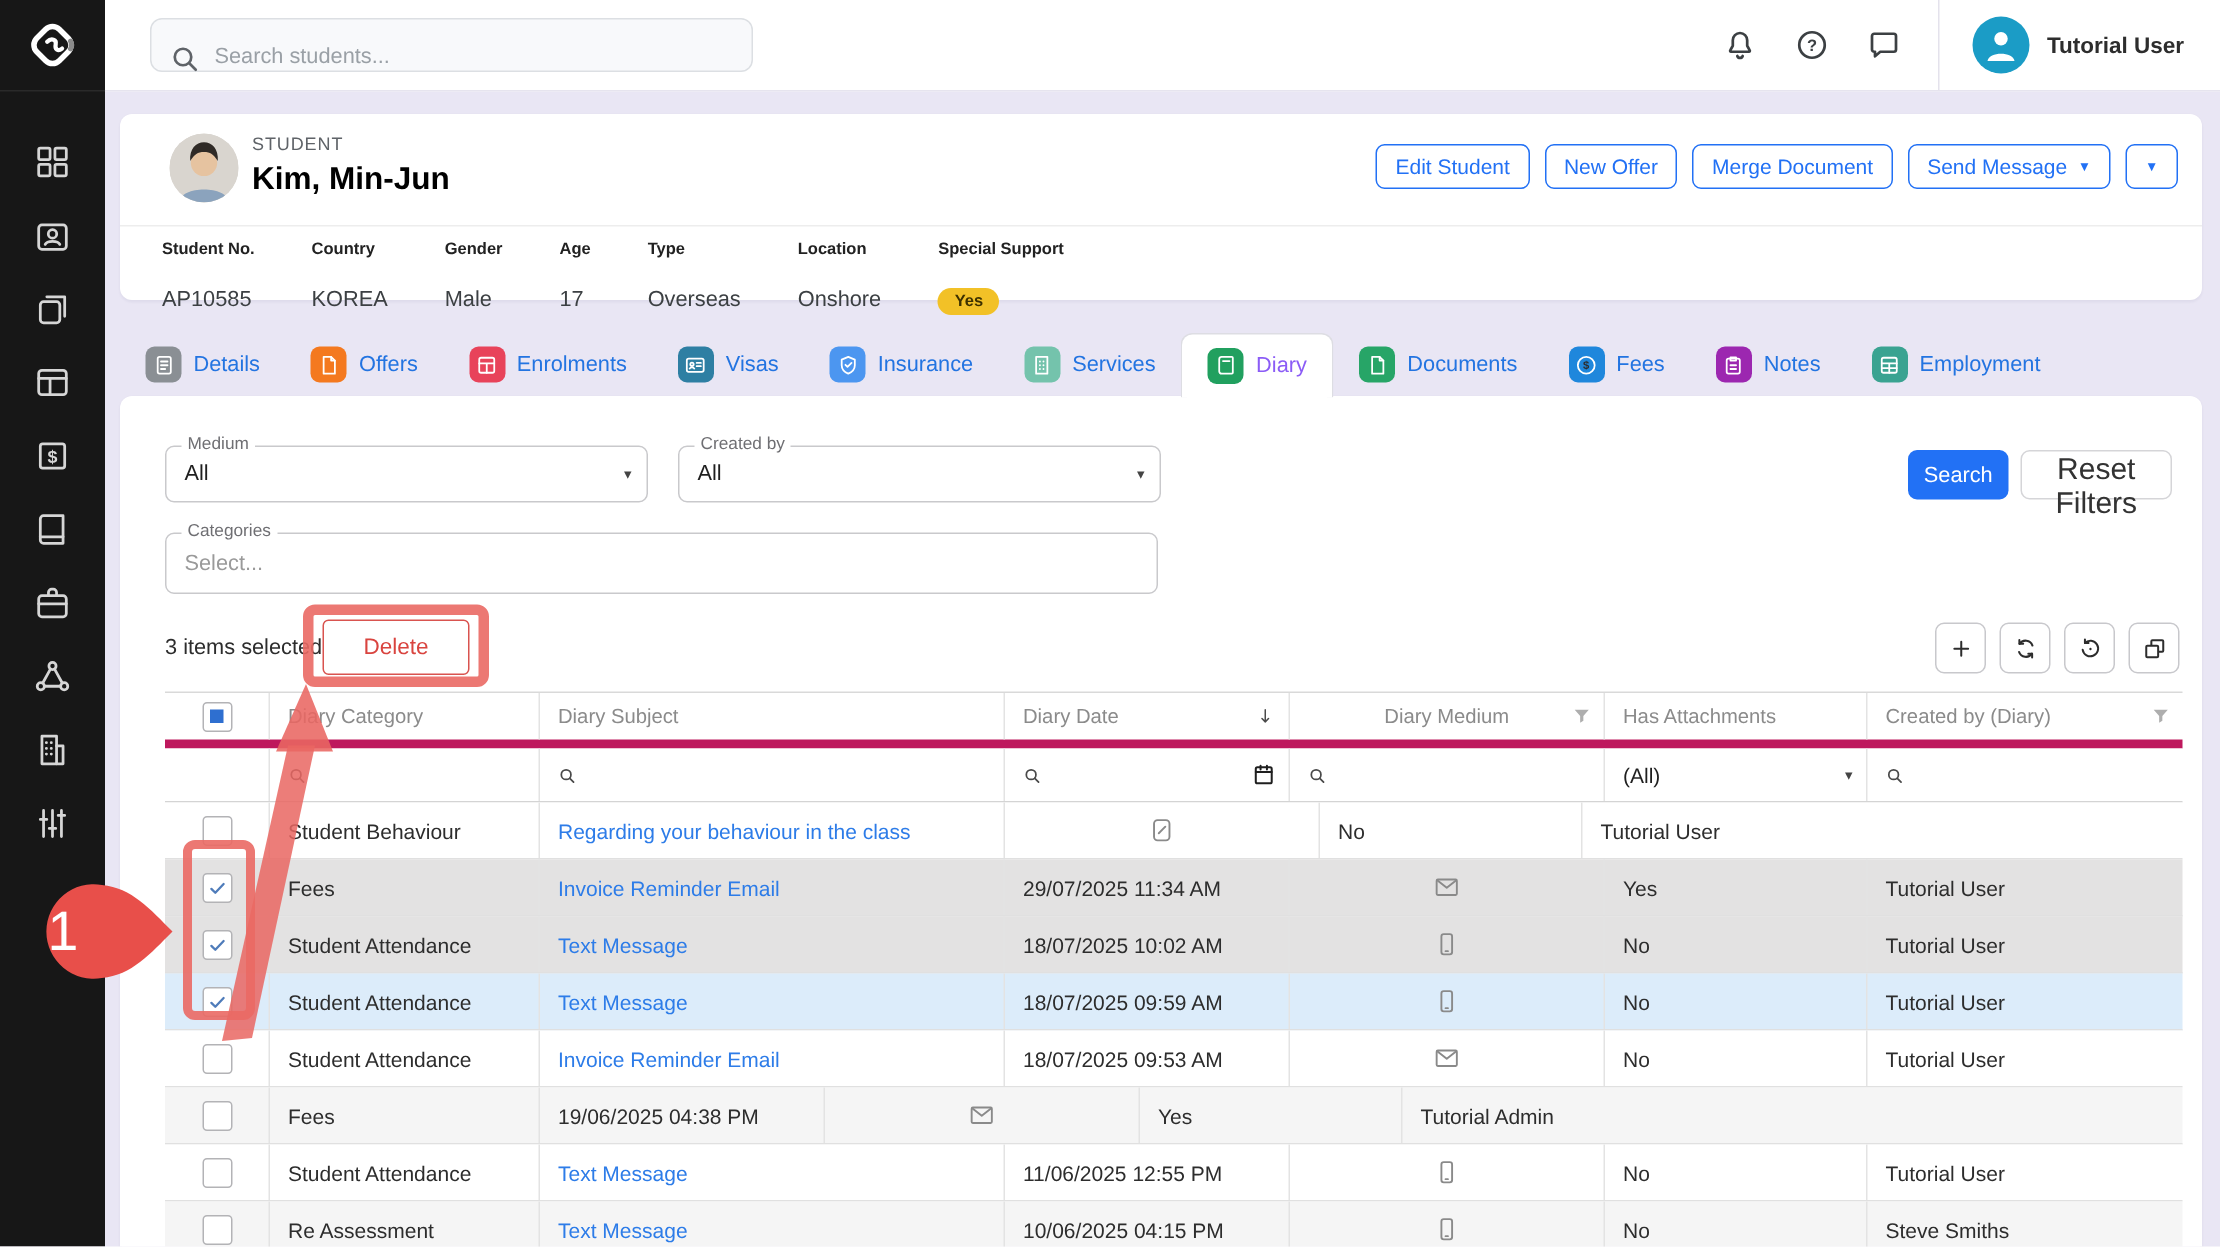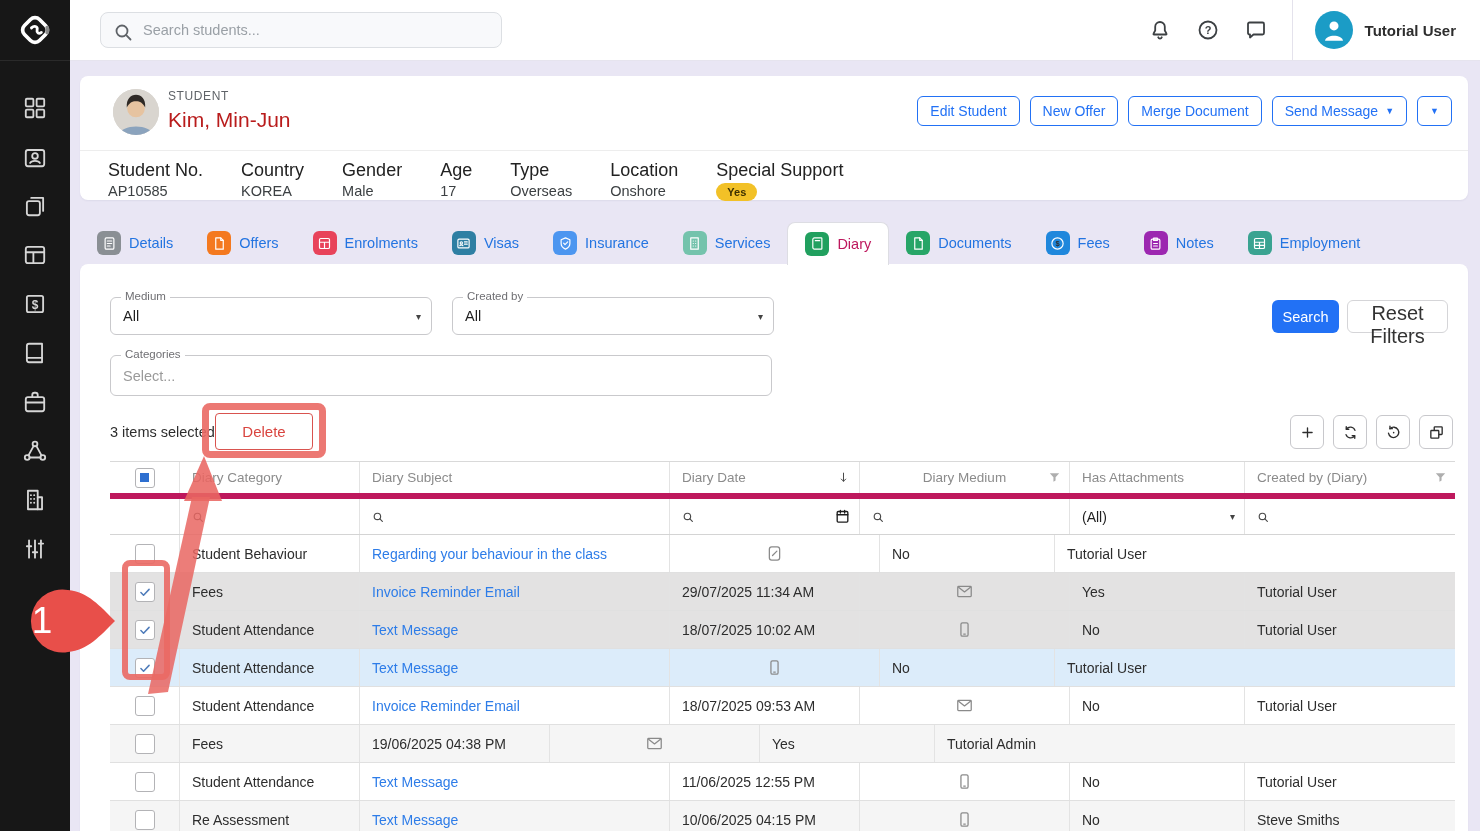--- a/index.html
+++ b/index.html
@@ -13,56 +13,56 @@
 
   
   #sidebar{position:absolute;left:0;top:0;width:70px;height:831px;background:#171717;z-index:6}
   #logo{height:60px;display:flex;align-items:center;justify-content:center;border-bottom:1px solid #2a2a2a}
   #sidebar-items{display:flex;flex-direction:column;align-items:center;padding-top:22px}
   .side-item{width:70px;height:49px;display:flex;align-items:center;justify-content:center;color:#d6d6d6;cursor:pointer}
   .side-item svg{width:26px;height:26px;stroke:currentColor;fill:none;stroke-width:1.7;stroke-linecap:round;stroke-linejoin:round}
 
   
   #topbar{position:absolute;left:70px;top:0;width:1410px;height:60px;background:#fff;border-bottom:1px solid #e6e4ee;z-index:5}
-  #search-box{position:absolute;left:30px;top:12px;width:400px;height:34px;background:#f8f9fb;border:1px solid #dcdfe3;border-radius:8px;display:flex;align-items:center}
+  #search-box{position:absolute;left:30px;top:12px;width:400px;height:34px;background:#f8f9fb;border:1px solid #dcdfe3;border-radius:8px;display:flex;align-items:flex-end}
   #search-box .tb-icon{color:#5f6368;margin:0 10px}
   #search-input{border:none;outline:none;background:transparent;font-size:14.5px;color:#333;flex:1;font-family:"Liberation Sans",sans-serif}
   #search-input::placeholder{color:#9aa0a6}
   #topbar-right{position:absolute;right:0;top:0;height:60px;display:flex;align-items:center}
   .tb-icon{width:24px;height:24px;color:#3c4043;cursor:pointer}
   .tb-icon svg{width:24px;height:24px}
   #topbar-right .tb-icon{margin-right:24px}
   #topbar-divider{width:1px;height:60px;background:#e4e2ec;margin-right:22px}
   #user-avatar{width:38px;height:38px;border-radius:50%;background:#1b9cc6;display:flex;align-items:center;justify-content:center;margin-right:12px;cursor:pointer}
   #user-avatar svg{width:30px;height:30px}
   #user-name{font-size:15px;color:#2d2d2d;font-weight:bold;margin-right:24px}
 
   
   #student-card{position:absolute;left:80px;top:76px;width:1388px;height:124px;background:#fff;border-radius:8px;box-shadow:0 1px 2px rgba(40,40,80,.06);z-index:4}
   #student-photo{position:absolute;left:33px;top:13px;width:46px;height:46px;border-radius:50%;background:#d8d4cf;overflow:hidden}
   #student-label{position:absolute;left:88px;top:13px;font-size:12px;letter-spacing:.6px;color:#5f6368}
-  #student-name{position:absolute;left:88px;top:32px;font-size:21px;font-weight:normal;color:#b91c1c}
+  #student-name{position:absolute;left:88px;top:32px;font-size:21px;font-weight:bold;color:#000000}
   #student-actions{position:absolute;right:16px;top:20px;display:flex;gap:10px}
   .btn-blue-outline{height:30px;border:1px solid #2271f5;border-radius:6px;background:#fff;color:#2271f5;font-size:14px;padding:0 12px;display:flex;align-items:center;gap:7px;cursor:pointer;font-family:"Liberation Sans",sans-serif}
   .caret{font-size:9px;line-height:1}
   #student-divider{position:absolute;left:0;top:74px;width:100%;height:1px;background:#ededed}
   #student-fields{position:absolute;left:28px;top:84px;display:flex}
   .sfield{margin-right:38px}
-  .sfield .flab{font-size:18px;font-weight:normal;color:#222;margin-bottom:2px}
+  .sfield .flab{font-size:11px;font-weight:bold;color:#222;margin-bottom:20px}
   .sfield .fval{font-size:14.5px;color:#3c4043}
   .badge-yes{display:inline-block;background:#f2c127;color:#3d3100;font-size:11px;font-weight:bold;border-radius:10px;padding:3px 11px}
 
   
   #tabs{position:absolute;left:80px;top:222px;width:1388px;height:42px;display:flex;align-items:center;z-index:5;padding-left:0}
   .tab{display:flex;align-items:center;gap:8px;height:42px;padding:0 17px;cursor:pointer}
   .tab .tab-ic{width:24px;height:24px;border-radius:6px;display:flex;align-items:center;justify-content:center}
   .tab .tab-ic svg{width:15px;height:15px;stroke:#fff;fill:none;stroke-width:1.9;stroke-linecap:round;stroke-linejoin:round}
   .tab .tab-label{font-size:14.5px;color:#2374e1}
   .tab.active{background:#fff;border:1px solid #dddde3;border-bottom:none;border-radius:8px 8px 0 0}
-  .tab.active .tab-label{color:#be185d}
+  .tab.active .tab-label{color:#8b5cf6}
 
   
   #panel{position:absolute;left:80px;top:264px;width:1388px;height:570px;background:#fff;border-radius:8px 8px 0 0;box-shadow:0 1px 2px rgba(40,40,80,.06);z-index:4}
   .field{position:absolute;border:1px solid #c9c9cc;border-radius:6px;background:#fff}
   .field .flabel{position:absolute;top:-8px;left:10px;background:#fff;padding:0 4px;font-size:11.5px;color:#6f6f73}
   .field .fvalue{position:absolute;left:12px;top:50%;transform:translateY(-50%);font-size:14.5px;color:#1f1f1f}
   .field .fvalue.placeholder{color:#9a9a9a}
   .field .fcaret{position:absolute;right:10px;top:50%;transform:translateY(-50%);font-size:10px;color:#444}
   #field-medium{left:30px;top:33px;width:320px;height:36px;cursor:pointer}
   #field-createdby{left:372px;top:33px;width:320px;height:36px;cursor:pointer}
@@ -633,20 +633,21 @@
           <span class="cb">
             <svg viewBox="0 0 24 24">
               <path d="m5 13 4.5 4.5L19 7.5"></path>
             </svg>
           </span>
         </div>
    <div class="td col-cat">Student Attendance</div>
    <div class="td col-subj">
           <a>Text Message</a>
         </div>
+   <div class="td col-date">18/07/2025 09:59 AM</div>
    <div class="td col-med">
           <span class="med-icon">
             <svg viewBox="0 0 24 24">
               <rect x="7.5" y="3.5" width="9" height="17" rx="2"></rect>
               <path d="M11 17.8h2"></path>
             </svg>
           </span>
         </div>
    <div class="td col-att">No</div>
    <div class="td col-by">Tutorial User</div>

